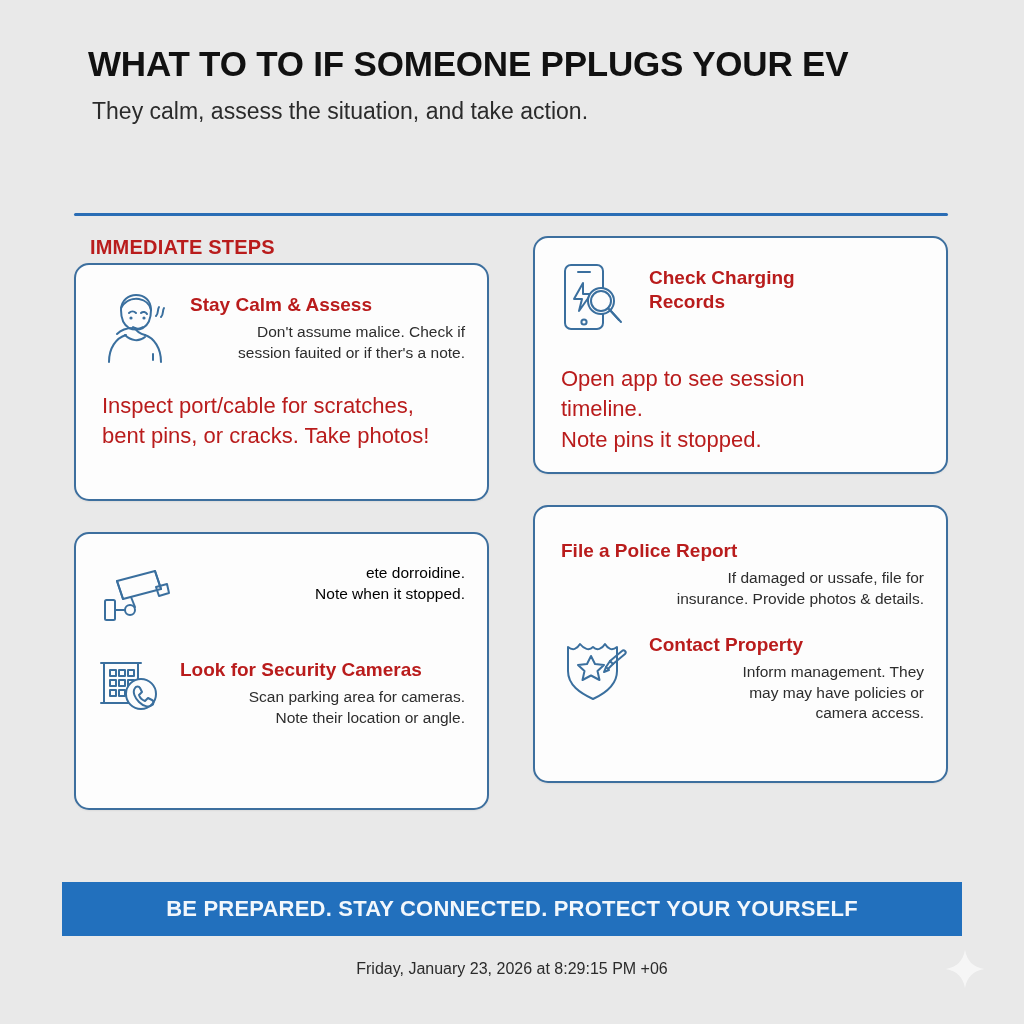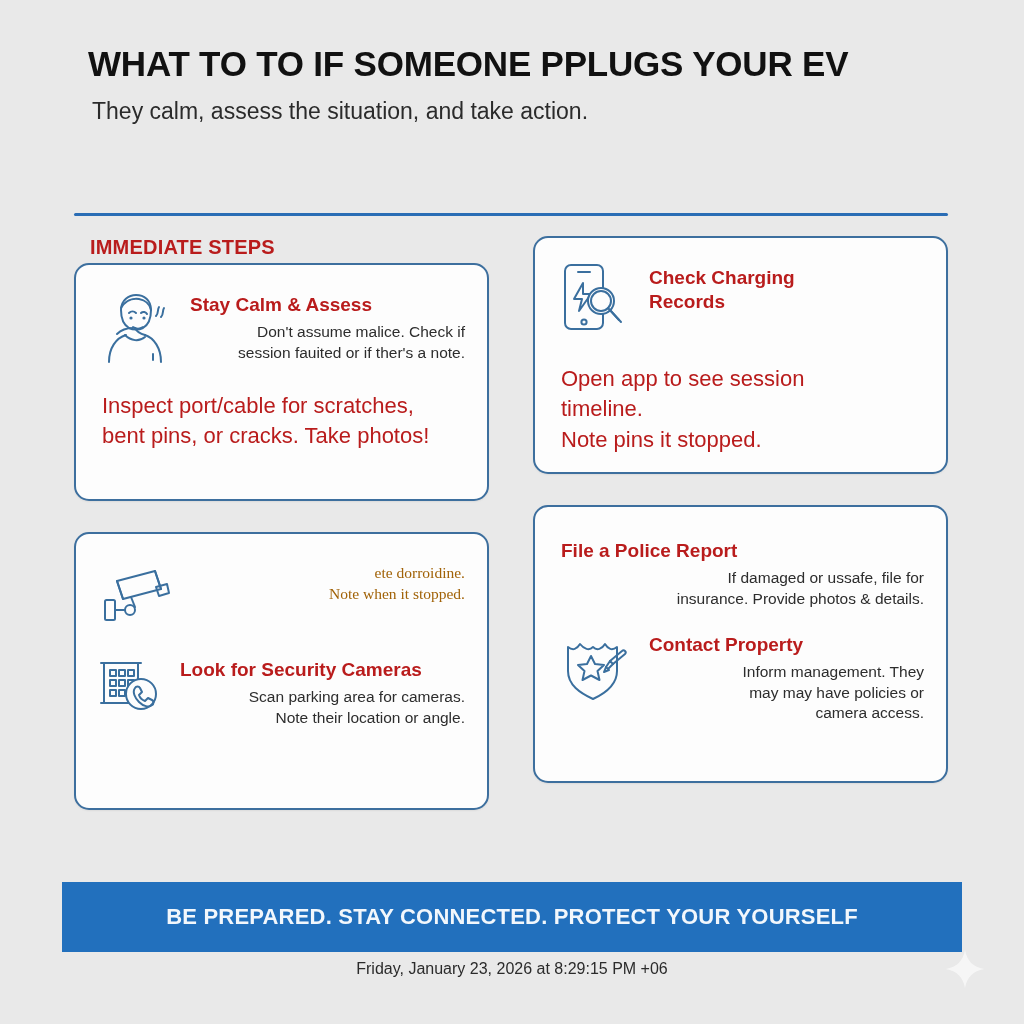--- a/index.html
+++ b/index.html
@@ -118,37 +118,37 @@
     margin: 4px;
   }
   .block-body {
     font-size: 15.5px;
     color: #2d2d2d;
     line-height: 1.33;
     margin: 5px 0 0 0;
     white-space: pre-line;
     text-align: right;
   }
-  .block-body.dim { color: #a16207; font-family: Liberation Serif, serif; }
+  .block-body.dim { color: #000000; }
 
   .card-note {
     font-size: 22px;
     color: #b91c1c;
     line-height: 1.38;
     margin: 26px 0 0 4px;
     white-space: pre-line;
   }
 
   
   .banner {
     position: absolute;
     left: 62px;
     top: 882px;
     width: 900px;
-    height: 70px;
+    height: 54px;
     background: #2270bd;
     display: flex;
     align-items: center;
     justify-content: center;
   }
   .banner-text {
     color: #f2f7fc;
     font-size: 22px;
     font-weight: bold;
     letter-spacing: 0.2px;

